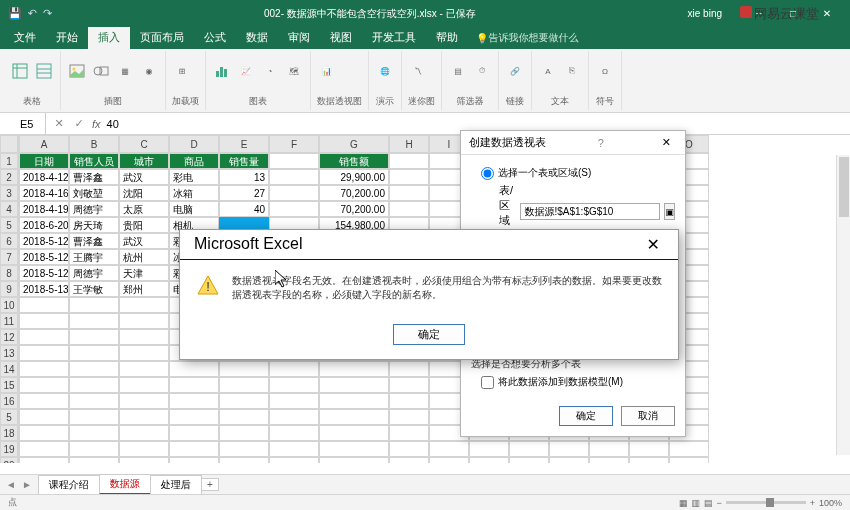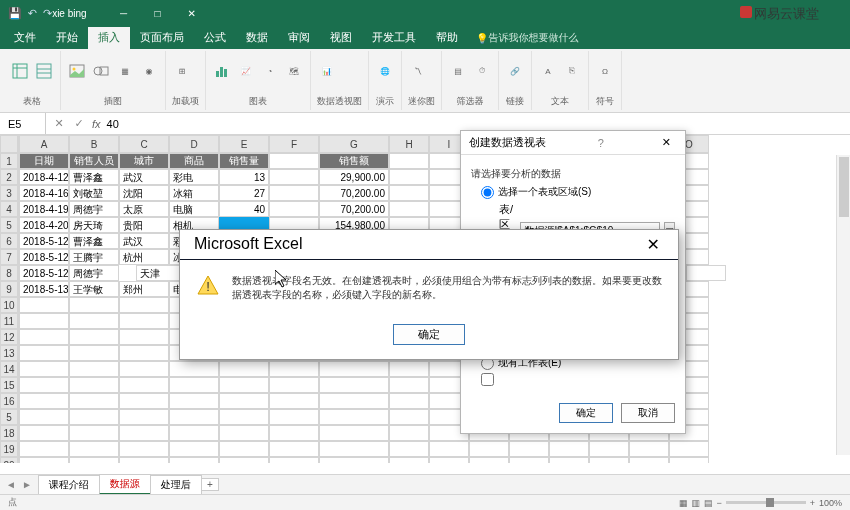--- a/index.html
+++ b/index.html
@@ -17,36 +17,36 @@
 .menubar .tell { margin-left: 8px; color: #d0e8dd; font-size: 10px; display: flex; align-items: center; }
 
 .ribbon { background: #f3f3f3; height: 64px; border-bottom: 1px solid #d4d4d4; display: flex; padding: 2px 4px; gap: 0; }
 .rgroup { border-right: 1px solid #e1e1e1; padding: 2px 6px; display: flex; flex-direction: column; justify-content: space-between; }
 .rgroup .icons { display: flex; gap: 4px; }
 .ricon { width: 20px; height: 36px; display: flex; flex-direction: column; align-items: center; justify-content: center; color: #666; font-size: 8px; }
 .ricon svg { width: 16px; height: 16px; }
 .rgroup .label { font-size: 9px; color: #666; text-align: center; }
 
 .formulabar { height: 22px; border-bottom: 1px solid #d4d4d4; display: flex; align-items: center; background: #fff; }
-.namebox { width: 46px; border-right: 1px solid #ccc; padding: 2px 8px; font-size: 11px; height: 100%; display: flex; align-items: center; }
+.namebox { width: 46px; border-right: 1px solid #ccc; padding: 2px 20px; font-size: 11px; height: 100%; display: flex; align-items: center; }
 .fbx { padding: 2px 6px; font-size: 11px; display: flex; align-items: center; gap: 6px; }
 .fbx .btn { color: #888; width: 14px; text-align: center; }
 .fbx .fx { font-style: italic; color: #666; }
 
 .sheet { display: flex; height: 328px; background: #fff; overflow: hidden; position: relative; }
 .rowhdrs { border-right: 1px solid #d4d4d4; }
 .rh, .ch { background: #e6e6e6; border: 0.5px solid #d4d4d4; font-size: 10px; color: #444; text-align: center; }
 .rh { width: 18px; height: 16px; line-height: 16px; }
 .rh:first-child, .corner { height: 18px; }
 .colhdrs { display: flex; }
 .ch { height: 18px; line-height: 18px; }
 .grid { position: relative; }
 .row { display: flex; height: 16px; }
 .cell { border: 0.5px solid #d4d4d4; height: 16px; line-height: 15px; font-size: 10px; padding: 0 3px; overflow: hidden; white-space: nowrap; }
-.hdr { background: #737373; color: #fff; text-align: center; font-weight: normal; font-family: Liberation Mono, monospace; }
+.hdr { background: #15803d; color: #fff; text-align: center; font-weight: normal; }
 .cell.num { text-align: right; }
 .cell.active { border: 8px solid #0ea5e9; }
 
 .pivot-dlg { position: absolute; left: 460px; top: 130px; width: 226px; background: #fff; border: 1px solid #b5b5b5; box-shadow: 2px 2px 8px rgba(0,0,0,.25); font-size: 11px; }
 .pivot-dlg .dlg-title { background: #fff; padding: 4px 8px; border-bottom: 1px solid #ddd; display: flex; justify-content: space-between; align-items: center; }
 .pivot-dlg .dlg-close { padding: 0 6px; cursor: pointer; }
 .pivot-dlg .body { padding: 8px 10px; }
 .pivot-dlg .section-lbl { font-size: 10px; margin: 4px 0; color: #333; }
 .pivot-dlg label { display: flex; align-items: center; gap: 4px; font-size: 10px; margin: 3px 0 3px 10px; }
 .pivot-dlg .inline-field { display: flex; align-items: center; gap: 4px; margin: 2px 0 4px 28px; }
@@ -93,20 +93,21 @@
       <rect x="0" y="2" width="12" height="12" fill="#d33" rx="2"></rect>
     </svg>
 </div>
 
 <div class="titlebar">
   <div style="display:flex;gap:6px;color:#cde;">
     <span>💾</span>
     <span>↶</span>
     <span>↷</span>
   </div>
+  <div class="center">002- 数据源中不能包含空行或空列.xlsx - 已保存</div>
   <div class="right">
     <span>xie bing</span>
     <div class="win-controls">
       <div class="wc">─</div>
       <div class="wc">□</div>
       <div class="wc">✕</div>
     </div>
   </div>
 </div>
 
@@ -346,21 +347,21 @@
           <div class="cell" style="width: 40px;"></div>
           <div class="cell" style="width: 40px;"></div>
           <div class="cell" style="width: 40px;"></div>
           <div class="cell" style="width: 40px;"></div>
           <div class="cell" style="width: 40px;"></div>
           <div class="cell" style="width: 40px;"></div>
           <div class="cell" style="width: 40px;"></div>
           <div class="cell" style="width: 40px;"></div>
         </div>
         <div class="row">
-          <div class="cell" style="width: 50px;">2018-4-20</div>
+          <div class="cell" style="width: 50px;">2018-6-20</div>
           <div class="cell" style="width: 50px;">房天琦</div>
           <div class="cell" style="width: 50px;">贵阳</div>
           <div class="cell" style="width: 50px;">相机</div>
           <div class="cell num active" style="width: 50px;">42</div>
           <div class="cell" style="width: 50px;"></div>
           <div class="cell num" style="width: 70px;">154,980.00</div>
           <div class="cell" style="width: 40px;"></div>
           <div class="cell" style="width: 40px;"></div>
           <div class="cell" style="width: 40px;"></div>
           <div class="cell" style="width: 40px;"></div>
@@ -399,21 +400,21 @@
           <div class="cell" style="width: 40px;"></div>
           <div class="cell" style="width: 40px;"></div>
           <div class="cell" style="width: 40px;"></div>
           <div class="cell" style="width: 40px;"></div>
           <div class="cell" style="width: 40px;"></div>
           <div class="cell" style="width: 40px;"></div>
         </div>
         <div class="row">
           <div class="cell" style="width: 50px;">2018-5-12</div>
           <div class="cell" style="width: 50px;">周德宇</div>
-          <div class="cell" style="width: 50px; margin-left: 17px;">天津</div>
+          <div class="cell" style="width: 50px;">天津</div>
           <div class="cell" style="width: 50px;">彩</div>
           <div class="cell" style="width: 50px;"></div>
           <div class="cell" style="width: 50px;"></div>
           <div class="cell" style="width: 70px;"></div>
           <div class="cell" style="width: 40px;"></div>
           <div class="cell" style="width: 40px;"></div>
           <div class="cell" style="width: 40px;"></div>
           <div class="cell" style="width: 40px;"></div>
           <div class="cell" style="width: 40px;"></div>
           <div class="cell" style="width: 40px;"></div>
@@ -632,21 +633,20 @@
     <div class="thumb"></div>
   </div>
 
 <div class="pivot-dlg">
   <div class="dlg-title">
     <span>创建数据透视表</span>
     <span style="color:#888">?</span>
     <span class="dlg-close">✕</span>
   </div>
   <div class="body">
-    <div class="section-lbl">请选择要分析的数据</div>
     <label>
         <input type="radio" checked="" style=""> 
         <span>选择一个表或区域(S)</span>
       </label>
     <div class="inline-field">
       <span>表/区域(T):</span>
       <input type="text" value="数据源!$A$1:$G$10" style="">
       <button class="range-btn">▣</button>
     </div>
     <label>
@@ -659,22 +659,24 @@
     <div class="section-lbl" style="margin-top:8px">选择放置数据透视表的位置</div>
     <label>
         <input type="radio" checked="" style=""> 
         <span>新工作表(N)</span>
       </label>
     <label>
         <input type="radio" style=""> 
         <span>现有工作表(E)</span>
       </label>
 
+    <div class="section-lbl" style="margin-top:6px">选择是否想要分析多个表</div>
     <label>
         <input type="checkbox" style=""> 
+        <span>将此数据添加到数据模型(M)</span>
       </label>
   </div>
   <div class="dlg-btns">
     <button class="dbtn primary">确定</button>
     <button class="dbtn">取消</button>
   </div>
 </div>
 
 <div class="msg-dlg">
   <div class="t">

